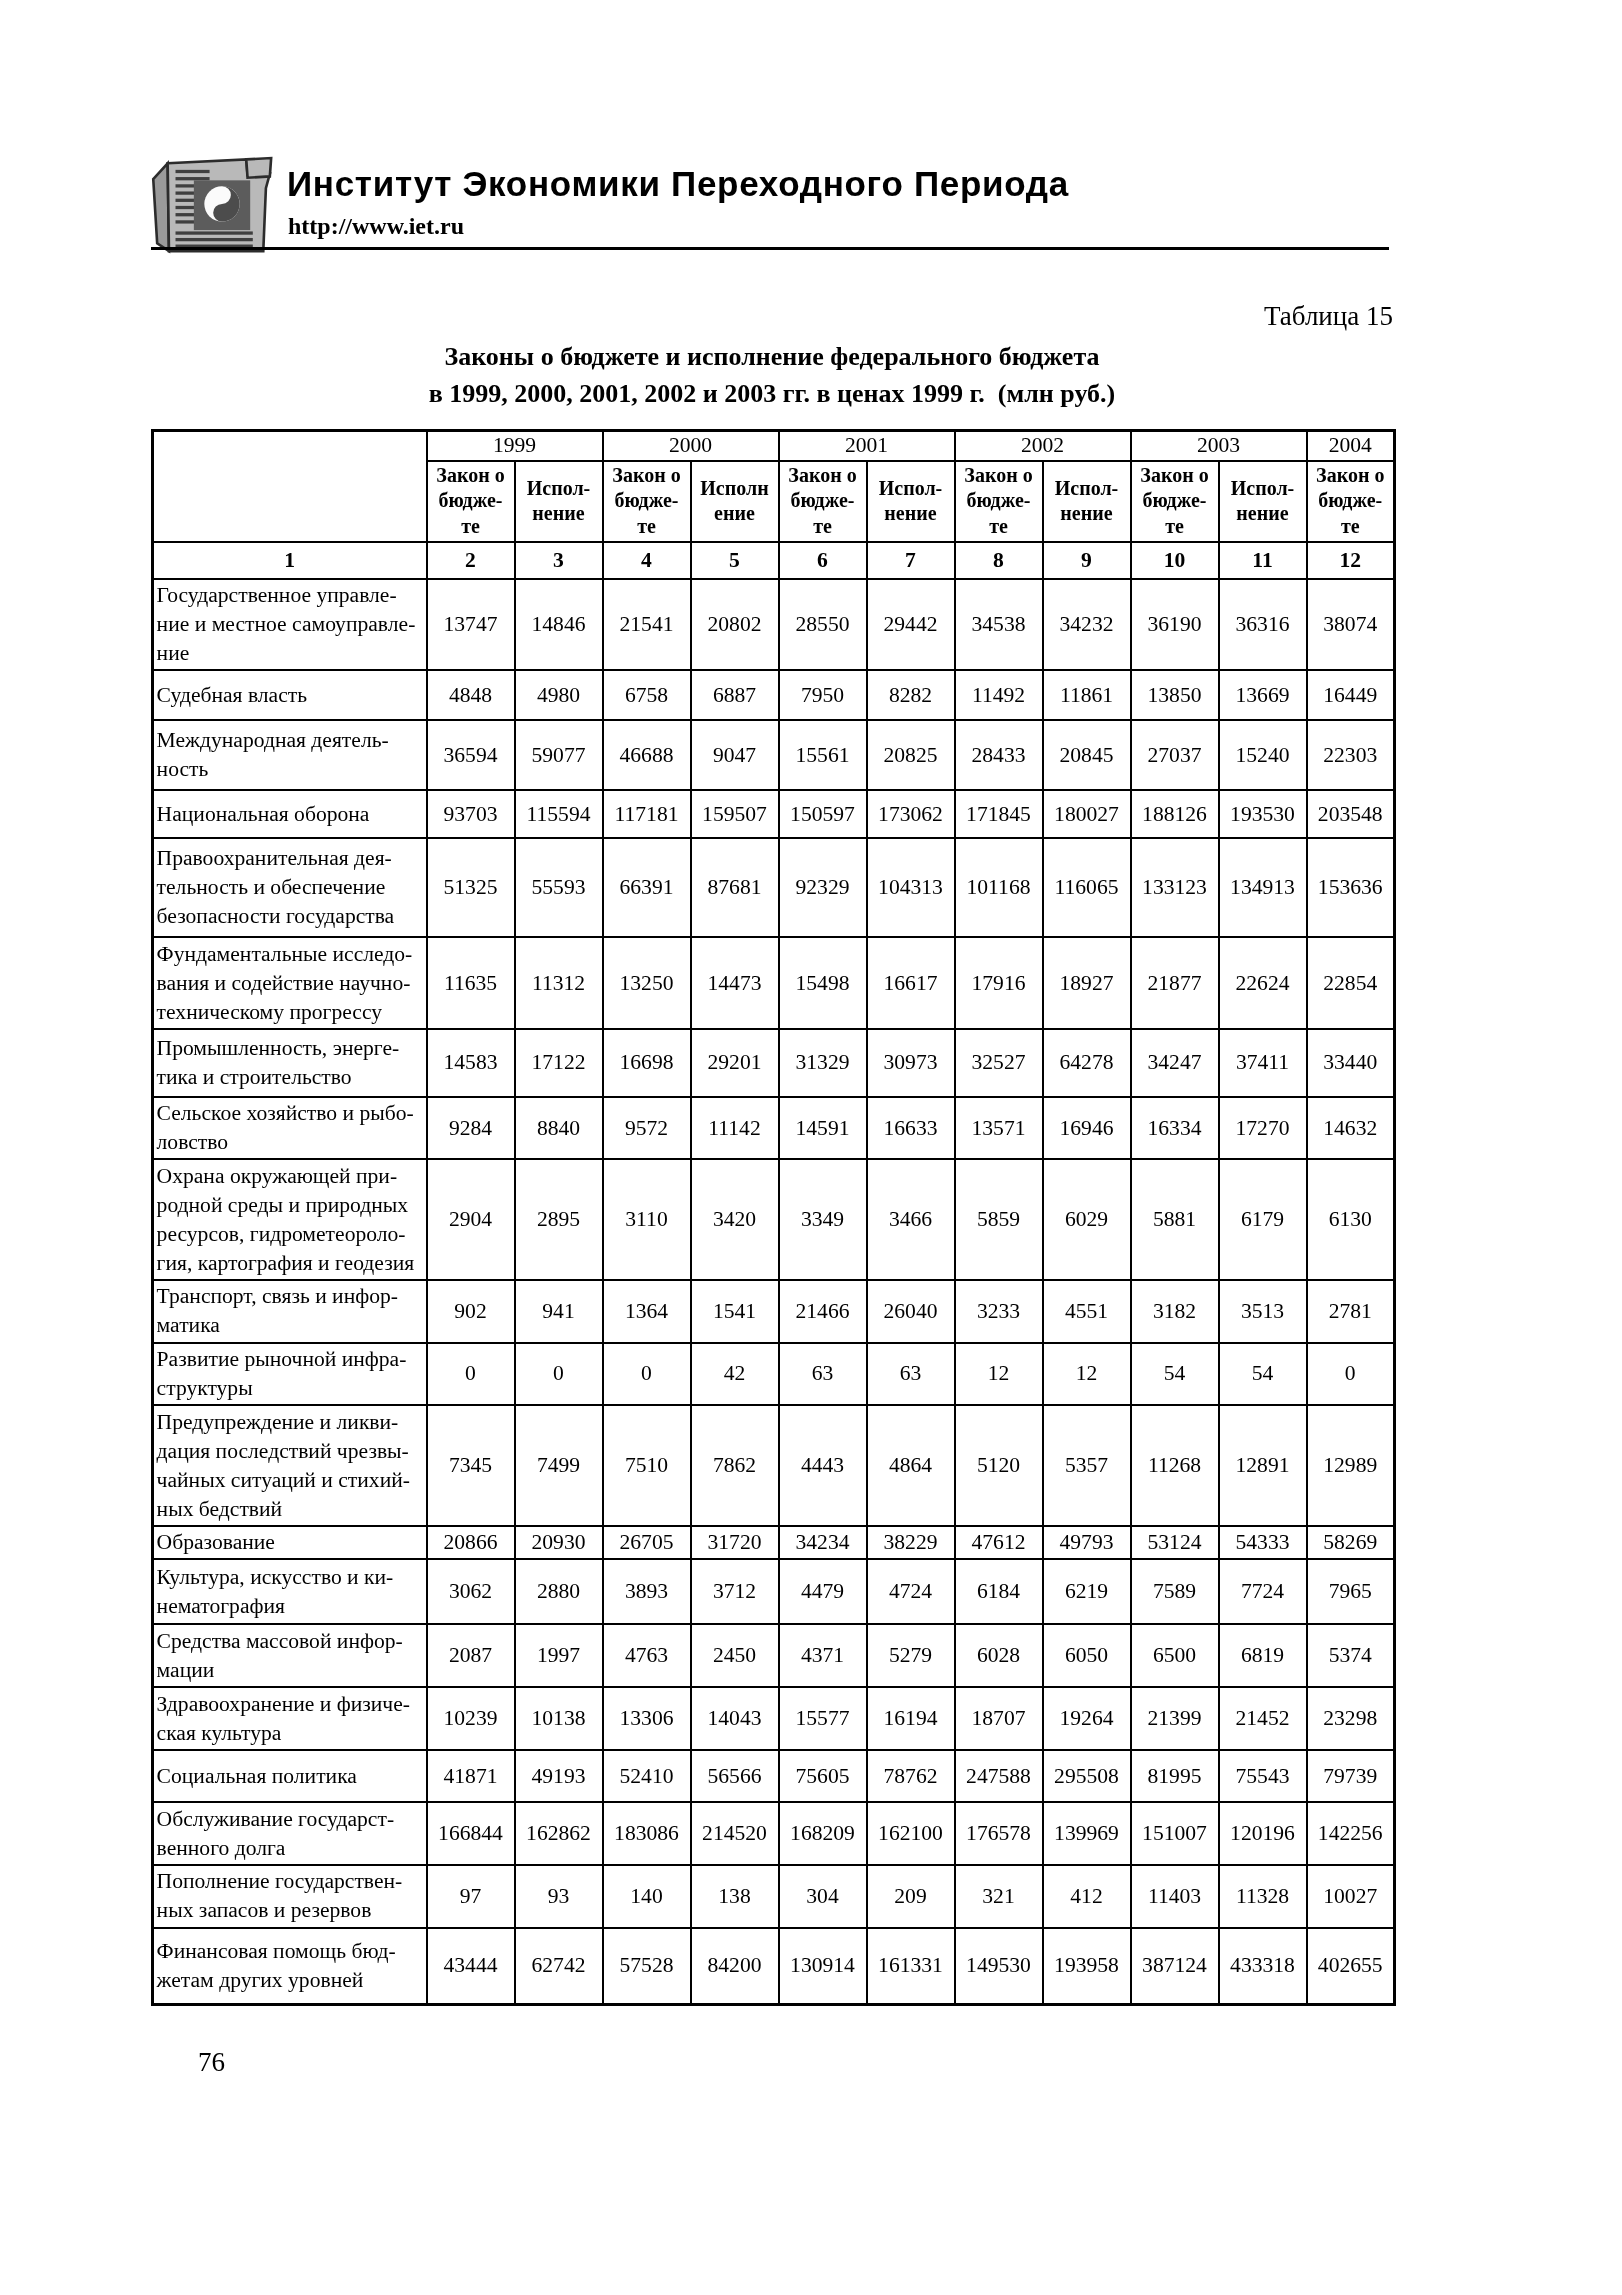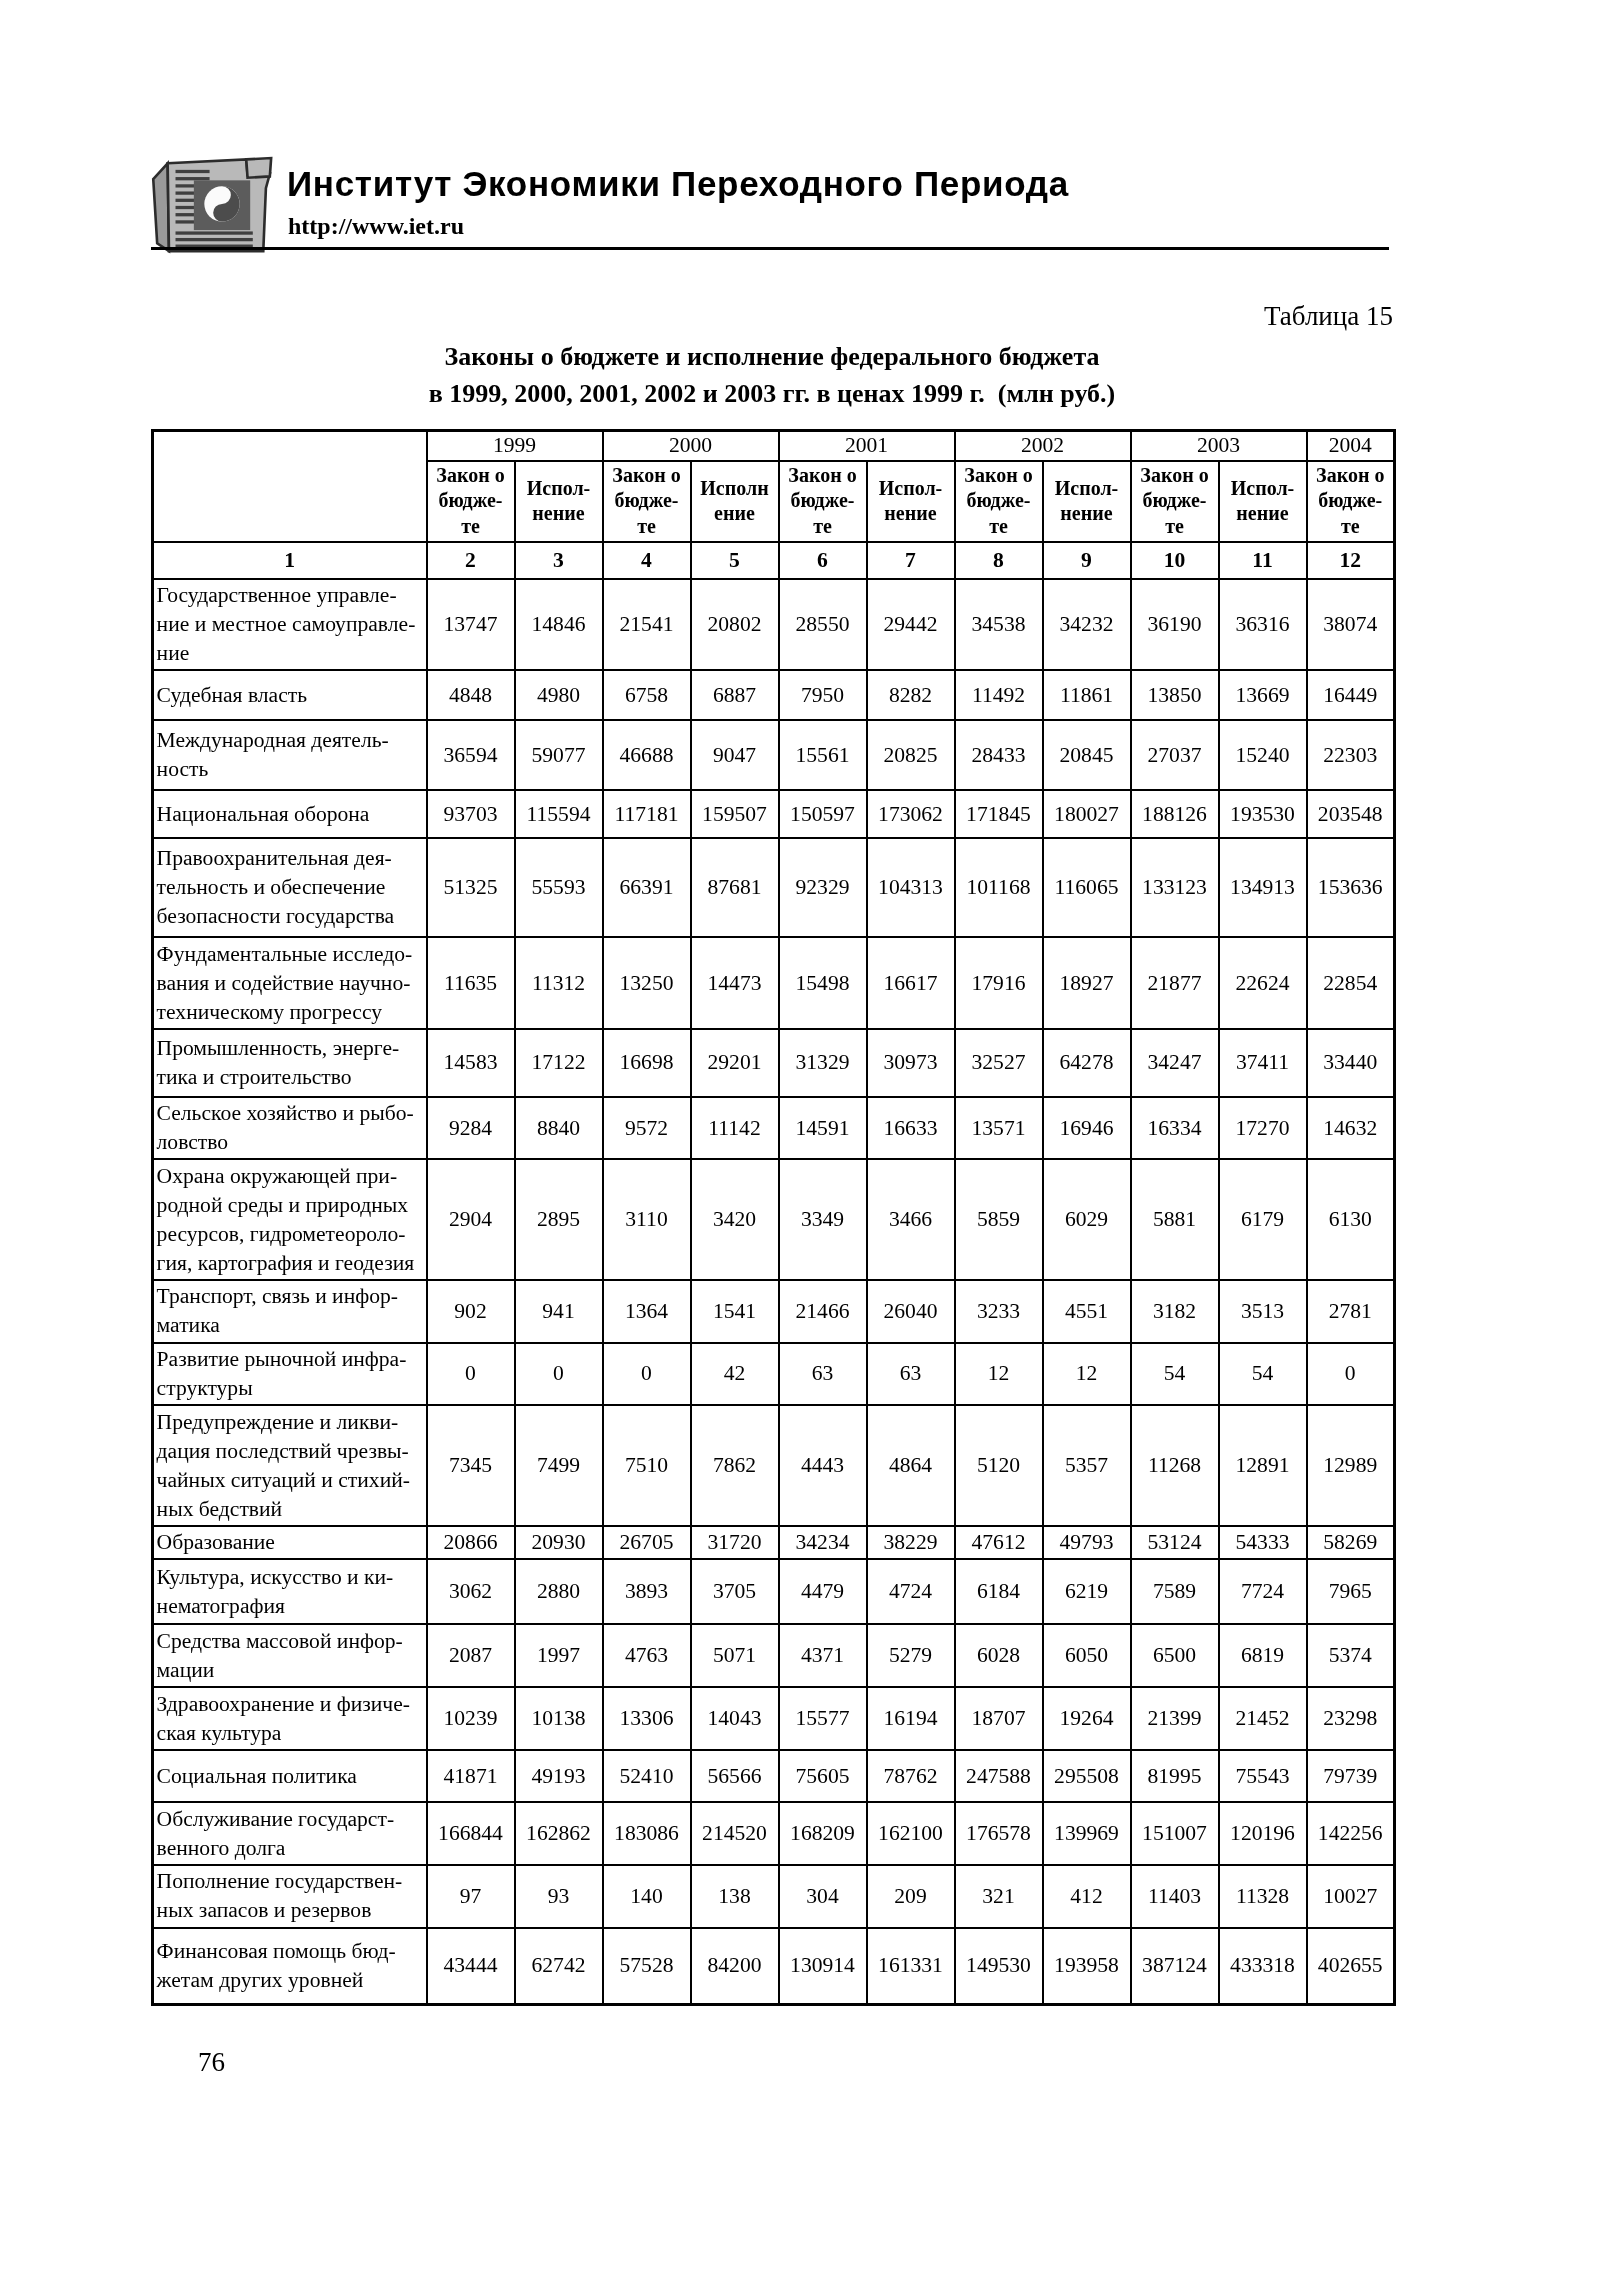--- a/index.html
+++ b/index.html
@@ -361,36 +361,36 @@
         <td class="value-cell">53124</td>
         <td class="value-cell">54333</td>
         <td class="value-cell">58269</td>
       </tr>
       <tr style="height: 65px;">
         <td class="label-cell">Культура, искусство и ки-
 нематография</td>
         <td class="value-cell">3062</td>
         <td class="value-cell">2880</td>
         <td class="value-cell">3893</td>
-        <td class="value-cell">3705</td>
+        <td class="value-cell">3712</td>
         <td class="value-cell">4479</td>
         <td class="value-cell">4724</td>
         <td class="value-cell">6184</td>
         <td class="value-cell">6219</td>
         <td class="value-cell">7589</td>
         <td class="value-cell">7724</td>
         <td class="value-cell">7965</td>
       </tr>
       <tr style="height: 63px;">
         <td class="label-cell">Средства массовой инфор-
 мации</td>
         <td class="value-cell">2087</td>
         <td class="value-cell">1997</td>
         <td class="value-cell">4763</td>
-        <td class="value-cell">5071</td>
+        <td class="value-cell">2450</td>
         <td class="value-cell">4371</td>
         <td class="value-cell">5279</td>
         <td class="value-cell">6028</td>
         <td class="value-cell">6050</td>
         <td class="value-cell">6500</td>
         <td class="value-cell">6819</td>
         <td class="value-cell">5374</td>
       </tr>
       <tr style="height: 63px;">
         <td class="label-cell">Здравоохранение и физиче-

